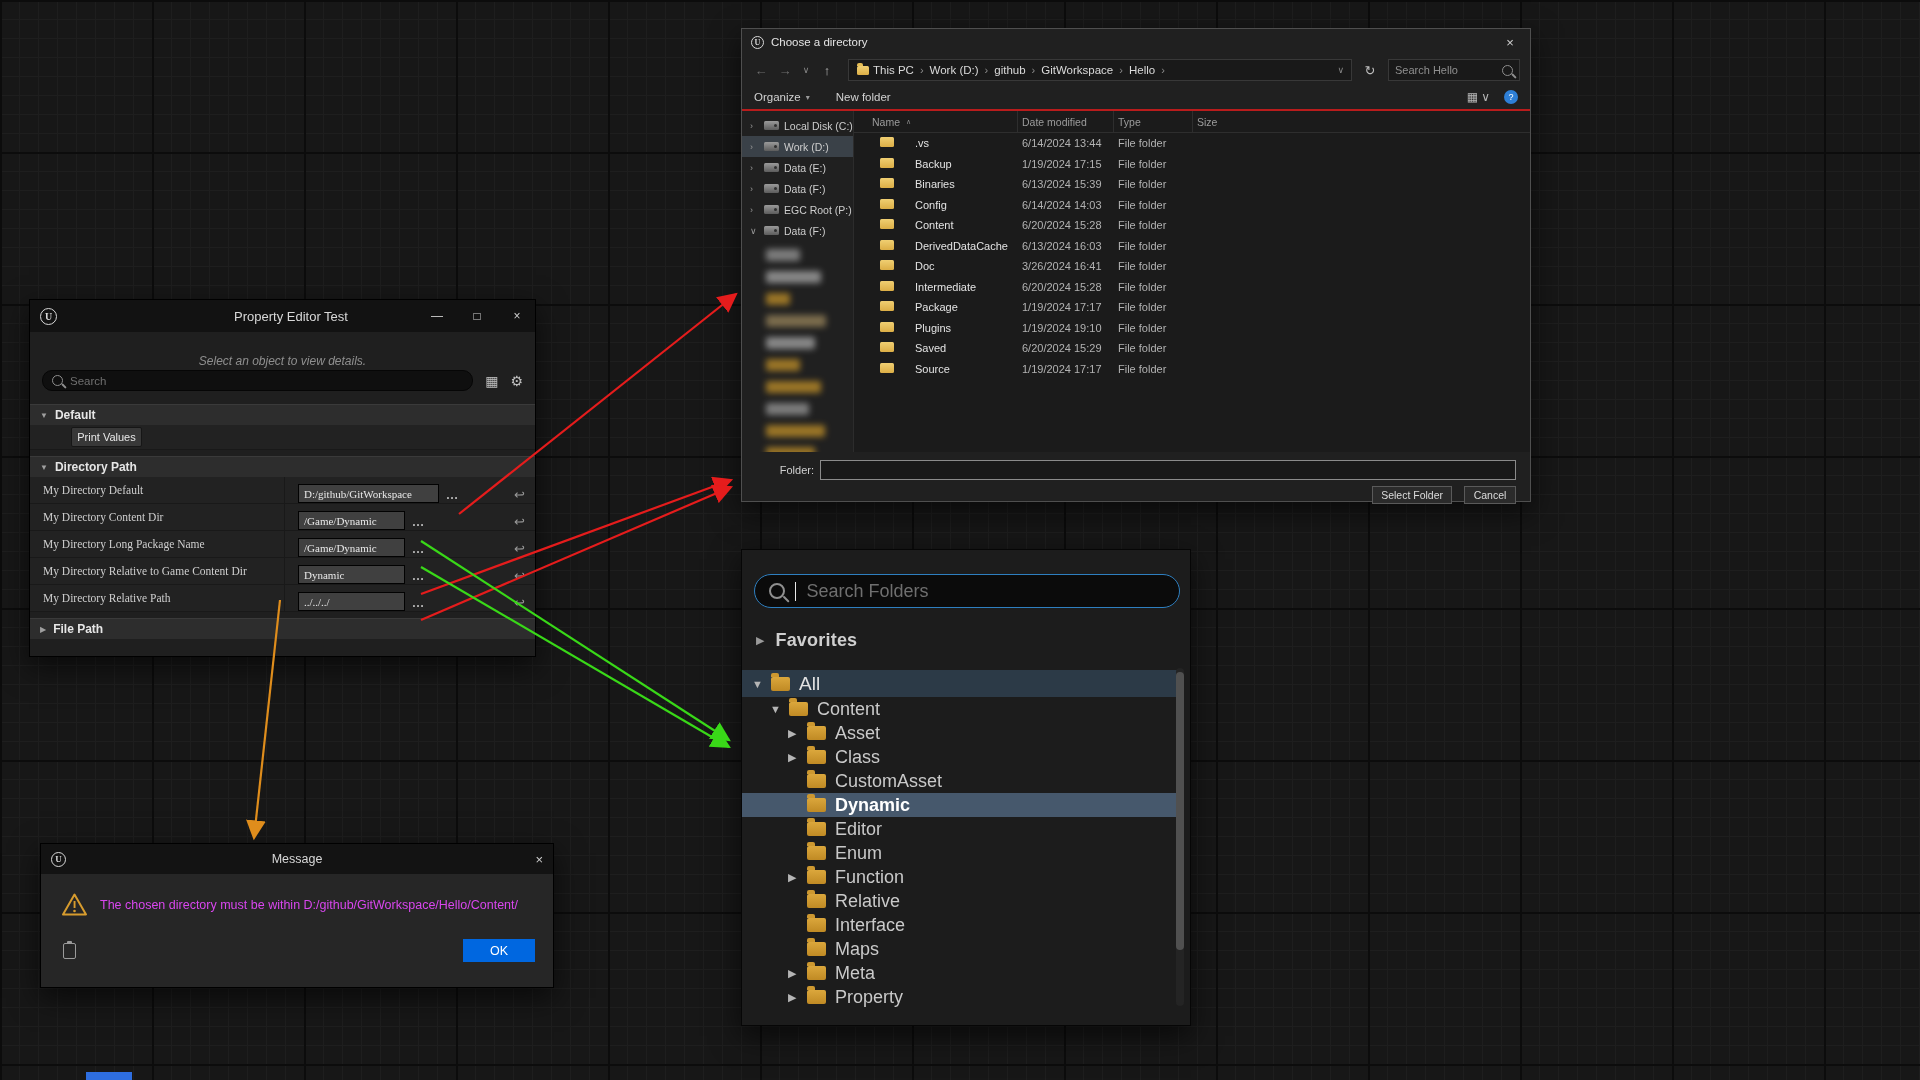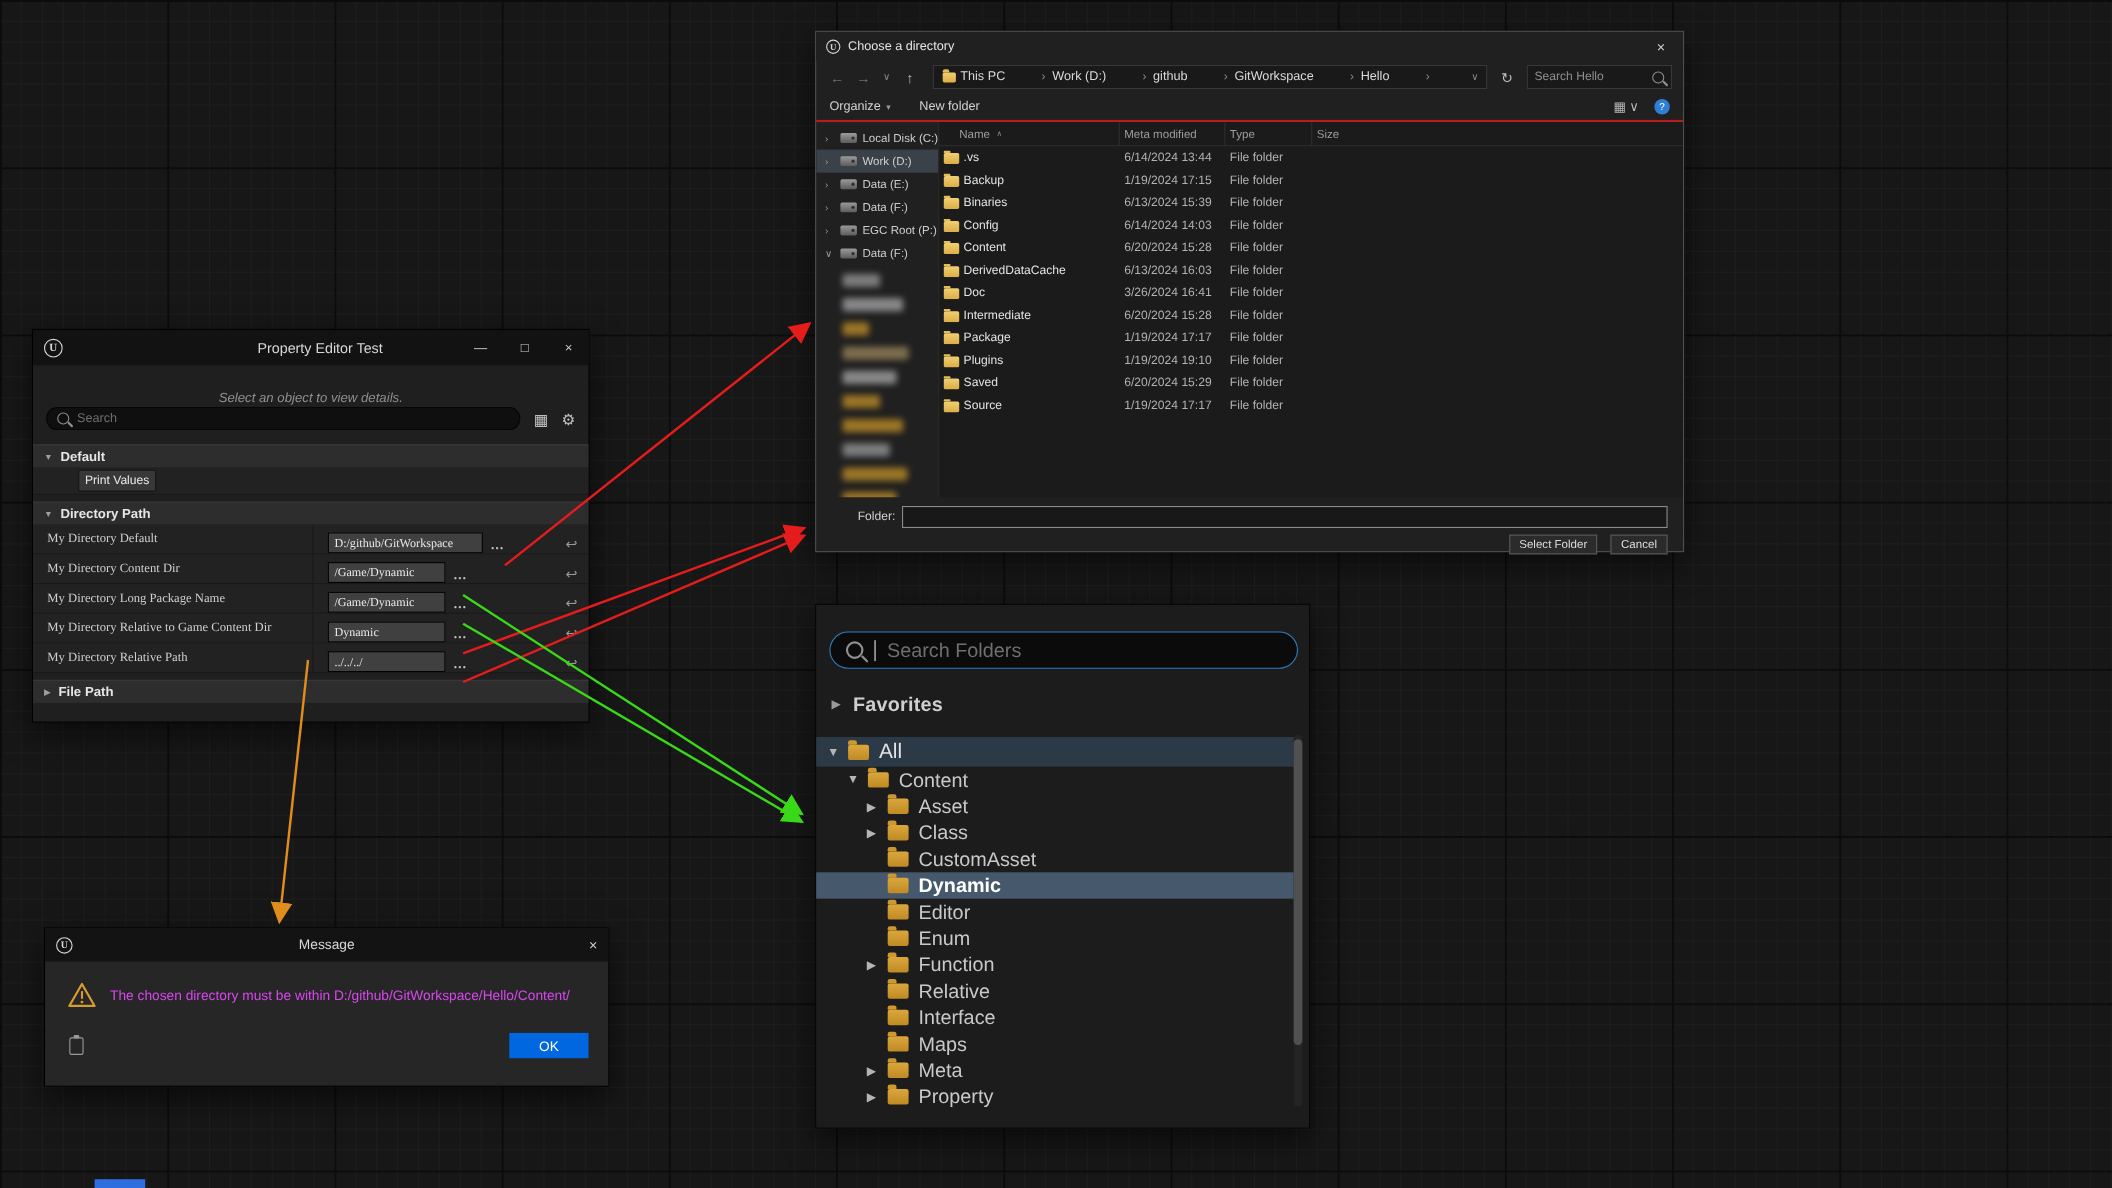--- a/index.html
+++ b/index.html
@@ -44,21 +44,21 @@
   .cd-close{ width:40px;height:26px;display:flex;align-items:center;justify-content:center;
     color:#d0d0d0;font-size:13px;cursor:pointer; }
   .cd-nav{ height:30px;display:flex;align-items:center;padding:0 10px;gap:6px; }
   .cd-navbtn{ color:#b8b8b8;font-size:13px;width:18px;text-align:center;cursor:pointer; }
   .cd-navbtn.dim{ color:#6e6e6e; }
   .cd-navbtn.small{ width:12px;font-size:9px;color:#8a8a8a; }
   .cd-address{ height:22px;flex:1;max-width:508px;background:#191919;border:1px solid #383838;
     display:flex;align-items:center;padding:0 4px;margin-left:6px; }
   .cd-address .folder{ width:12px;height:9px;margin:0 4px; }
   .crumbs{ display:flex;align-items:center;flex:1;overflow:hidden; }
-  .crumb{ display:flex;align-items:center;font-size:11.5px;color:#dadada;cursor:pointer;white-space:nowrap;gap:27px; }
+  .crumb{ display:flex;align-items:center;font-size:11.5px;color:#dadada;cursor:pointer;white-space:nowrap; }
   .crumb .sep{ color:#8c8c8c;margin:0 6px;font-size:11px; }
   .cd-addr-drop{ color:#8a8a8a;font-size:9px;padding:0 3px; }
   .cd-refresh{ width:24px;text-align:center;color:#bdbdbd;font-size:13px;cursor:pointer; }
   .cd-search{ width:132px;height:22px;background:#191919;border:1px solid #383838;
     display:flex;align-items:center;padding:0 6px;gap:6px; }
   .cd-search input{ flex:1;min-width:0;background:transparent;border:none;outline:none;
     color:#cfcfcf;font-size:11px;font-family:"Liberation Sans",sans-serif; }
   .cd-search input::placeholder{ color:#8f8f8f; }
   .cd-toolbar{ height:26px;display:flex;align-items:center;padding:0 12px;font-size:11.5px;
     color:#d2d2d2;border-bottom:2px solid #b91c1c; }
@@ -79,21 +79,21 @@
   .cd-files{ flex:1;background:#1b1b1b;position:relative;overflow:hidden; }
   .cd-cols{ display:flex;height:22px;align-items:center;font-size:10.5px;color:#9c9c9c;
     border-bottom:1px solid #2e2e2e; }
   .cd-col{ padding-left:4px;cursor:pointer;border-right:1px solid #2e2e2e;height:100%;
     display:flex;align-items:center;gap:6px; }
   .col-name{ width:164px;padding-left:18px; }
   .col-date{ width:96px; } .col-type{ width:79px; } .col-size{ width:60px;border-right:none; }
   .sortmark{ font-size:7px;color:#8a8a8a; }
   .cd-row{ display:flex;height:20.5px;align-items:center;font-size:11px;cursor:pointer; }
   .cd-cell{ padding-left:4px;white-space:nowrap;overflow:hidden; }
-  .cd-cell.name{ width:164px;color:#e3e3e3;display:flex;align-items:flex-end;gap:4px;padding-left:4px; }
+  .cd-cell.name{ width:164px;color:#e3e3e3;display:flex;align-items:flex-start;gap:21px;padding-left:26px; }
   .cd-cell.date{ width:96px;color:#b2b2b2; }
   .cd-cell.type{ width:79px;color:#b2b2b2; }
   .cd-footer{ padding:8px 14px 0 14px; }
   .cd-folder-row{ display:flex;align-items:center;gap:6px; }
   .cd-folder-label{ font-size:11px;color:#d0d0d0;width:58px;text-align:right; }
   .cd-folder-input{ flex:1;height:20px;background:#181818;border:1px solid #8a8a8a;
     color:#e0e0e0;font-size:11px;padding:0 5px;outline:none;font-family:"Liberation Sans",sans-serif; }
   .cd-btn-row{ display:flex;justify-content:flex-end;gap:12px;margin-top:6px; }
   .cd-btn{ min-width:52px;height:18px;background:#2b2b2b;border:1px solid #5a5a5a;color:#dcdcdc;
     font-size:10.5px;display:flex;align-items:center;justify-content:center;padding:0 8px;cursor:pointer; }
@@ -308,21 +308,21 @@
             <div class="blob" style="width: 49px; background: rgb(176, 132, 40);"></div>
           </div>
       </aside>
       <div class="cd-files">
         <div class="cd-cols">
           <span class="cd-col col-name">
             <span>Name</span>
             <span class="sortmark">∧</span>
           </span>
           <span class="cd-col col-date">
-            <span>Meta modified</span>
+            <span>Date modified</span>
           </span>
           <span class="cd-col col-type">
             <span>Type</span>
           </span>
           <span class="cd-col col-size">
             <span>Size</span>
           </span>
         </div>
         <div>
 

